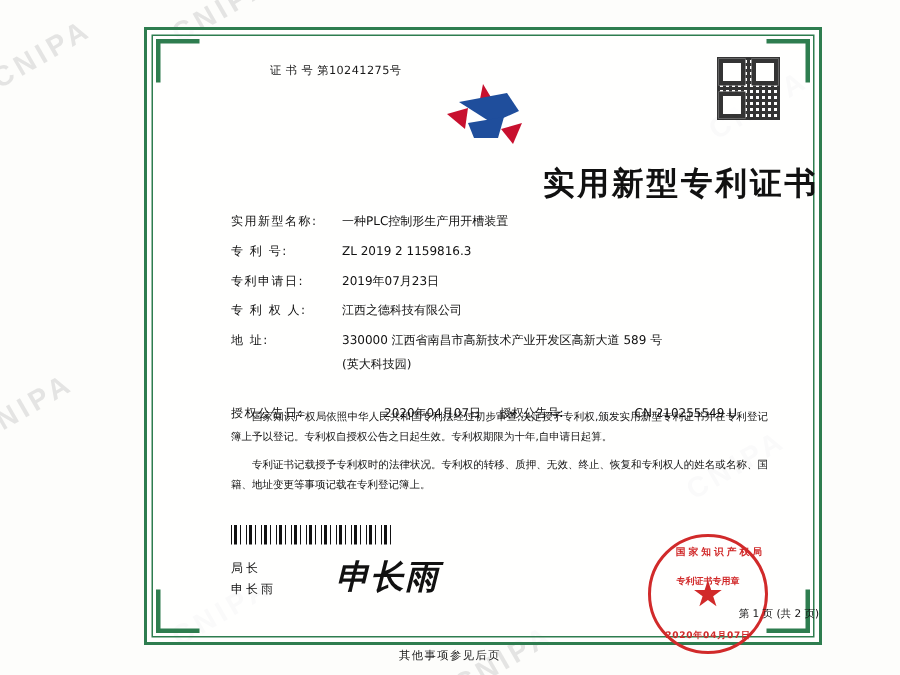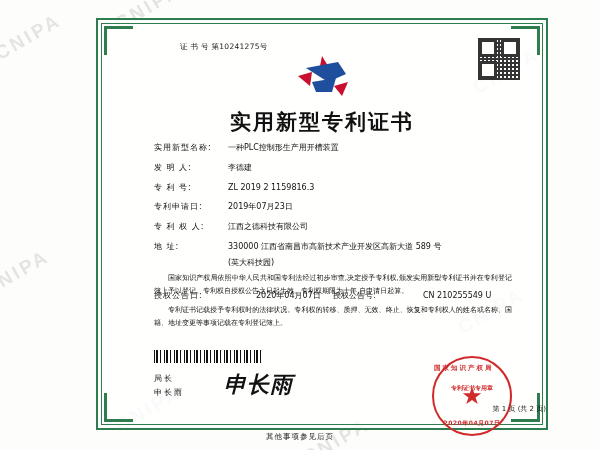--- a/index.html
+++ b/index.html
@@ -79,21 +79,21 @@
   }
 
   
   .emblem{
     position:absolute;left:50%;top:32px;transform:translateX(-50%);
     width:92px;height:52px;
   }
   .emblem svg{width:100%;height:100%;display:block;}
 
   .title{
-    position:absolute;left:0;right:0;top:88px;text-align:center;
+    position:absolute;left:0;right:0;top:88px;text-align:right;
     font-size:21px;font-weight:700;color:#111;
     letter-spacing:2px;
     font-family:"DejaVu Sans","Liberation Sans",sans-serif;
   }
 
   .fields{
     position:absolute;left:56px;right:34px;top:122px;
     font-size:8px;color:#111;line-height:1.6;
   }
   .row{display:flex;margin-bottom:7px;align-items:flex-start;}
@@ -131,21 +131,21 @@
   .seal{
     position:absolute;right:34px;top:336px;width:76px;height:76px;
     border:2.5px solid #d12a2a;border-radius:50%;
     color:#d12a2a;
   }
   .seal .star{
     position:absolute;left:50%;top:50%;transform:translate(-50%,-50%);
     font-size:24px;line-height:1;color:#d12a2a;
   }
   .seal .arc-top{
-    position:absolute;left:0;right:0;top:6px;text-align:left;
+    position:absolute;left:0;right:0;top:6px;text-align:right;
     font-size:6.5px;letter-spacing:2px;font-weight:700;
   }
   .seal .arc-bot{
     position:absolute;left:0;right:0;bottom:6px;text-align:center;
     font-size:6px;letter-spacing:.5px;font-weight:700;
   }
   .seal .mid{
     position:absolute;left:0;right:0;top:26px;text-align:center;
     font-size:6px;font-weight:700;line-height:1.3;
   }
@@ -194,24 +194,20 @@
         <path d="M58 34 L72 30 L66 44 Z" fill="#c8102e"></path>
       </svg>
     </div>
 
     <div class="title">实用新型专利证书</div>
 
     <div class="fields">
       <div class="row">
         <div class="lbl">实用新型名称:</div>
         <div class="val">一种PLC控制形生产用开槽装置</div>
-      </div>
-      <div class="row">
-        <div class="lbl">发 明 人:</div>
-        <div class="val">李德建</div>
       </div>
       <div class="row">
         <div class="lbl">专 利 号:</div>
         <div class="val">ZL 2019 2 1159816.3</div>
       </div>
       <div class="row">
         <div class="lbl">专利申请日:</div>
         <div class="val">2019年07月23日</div>
       </div>
       <div class="row">

